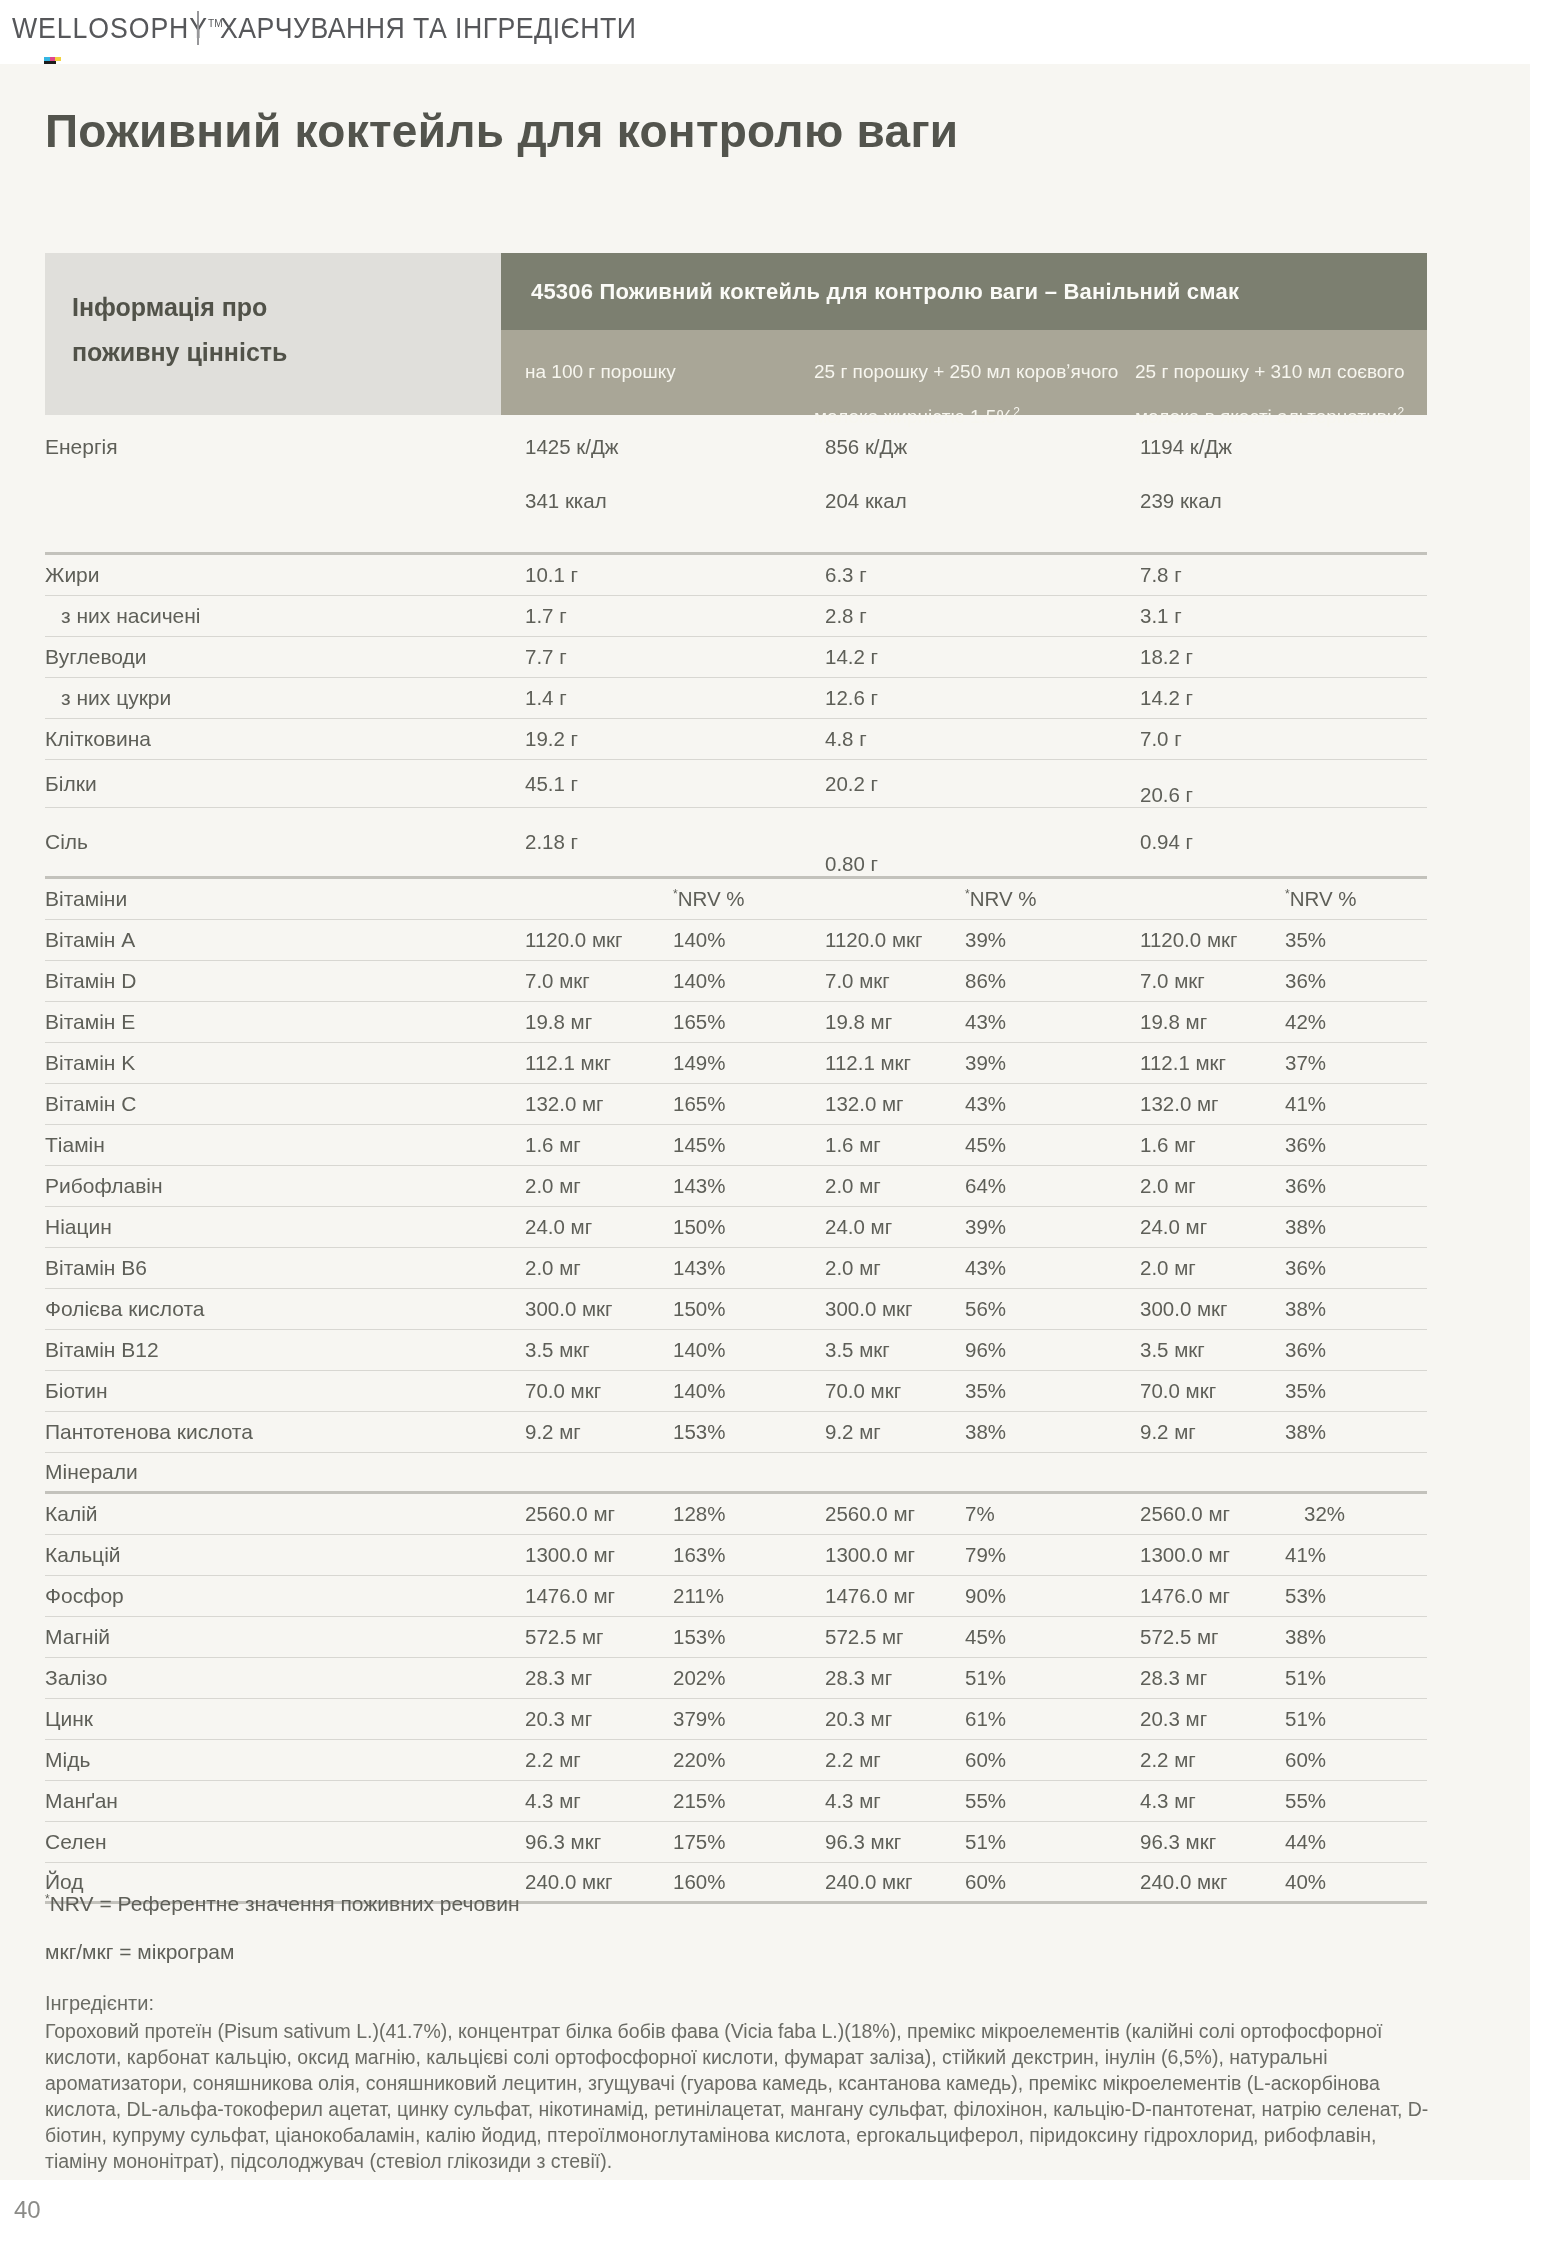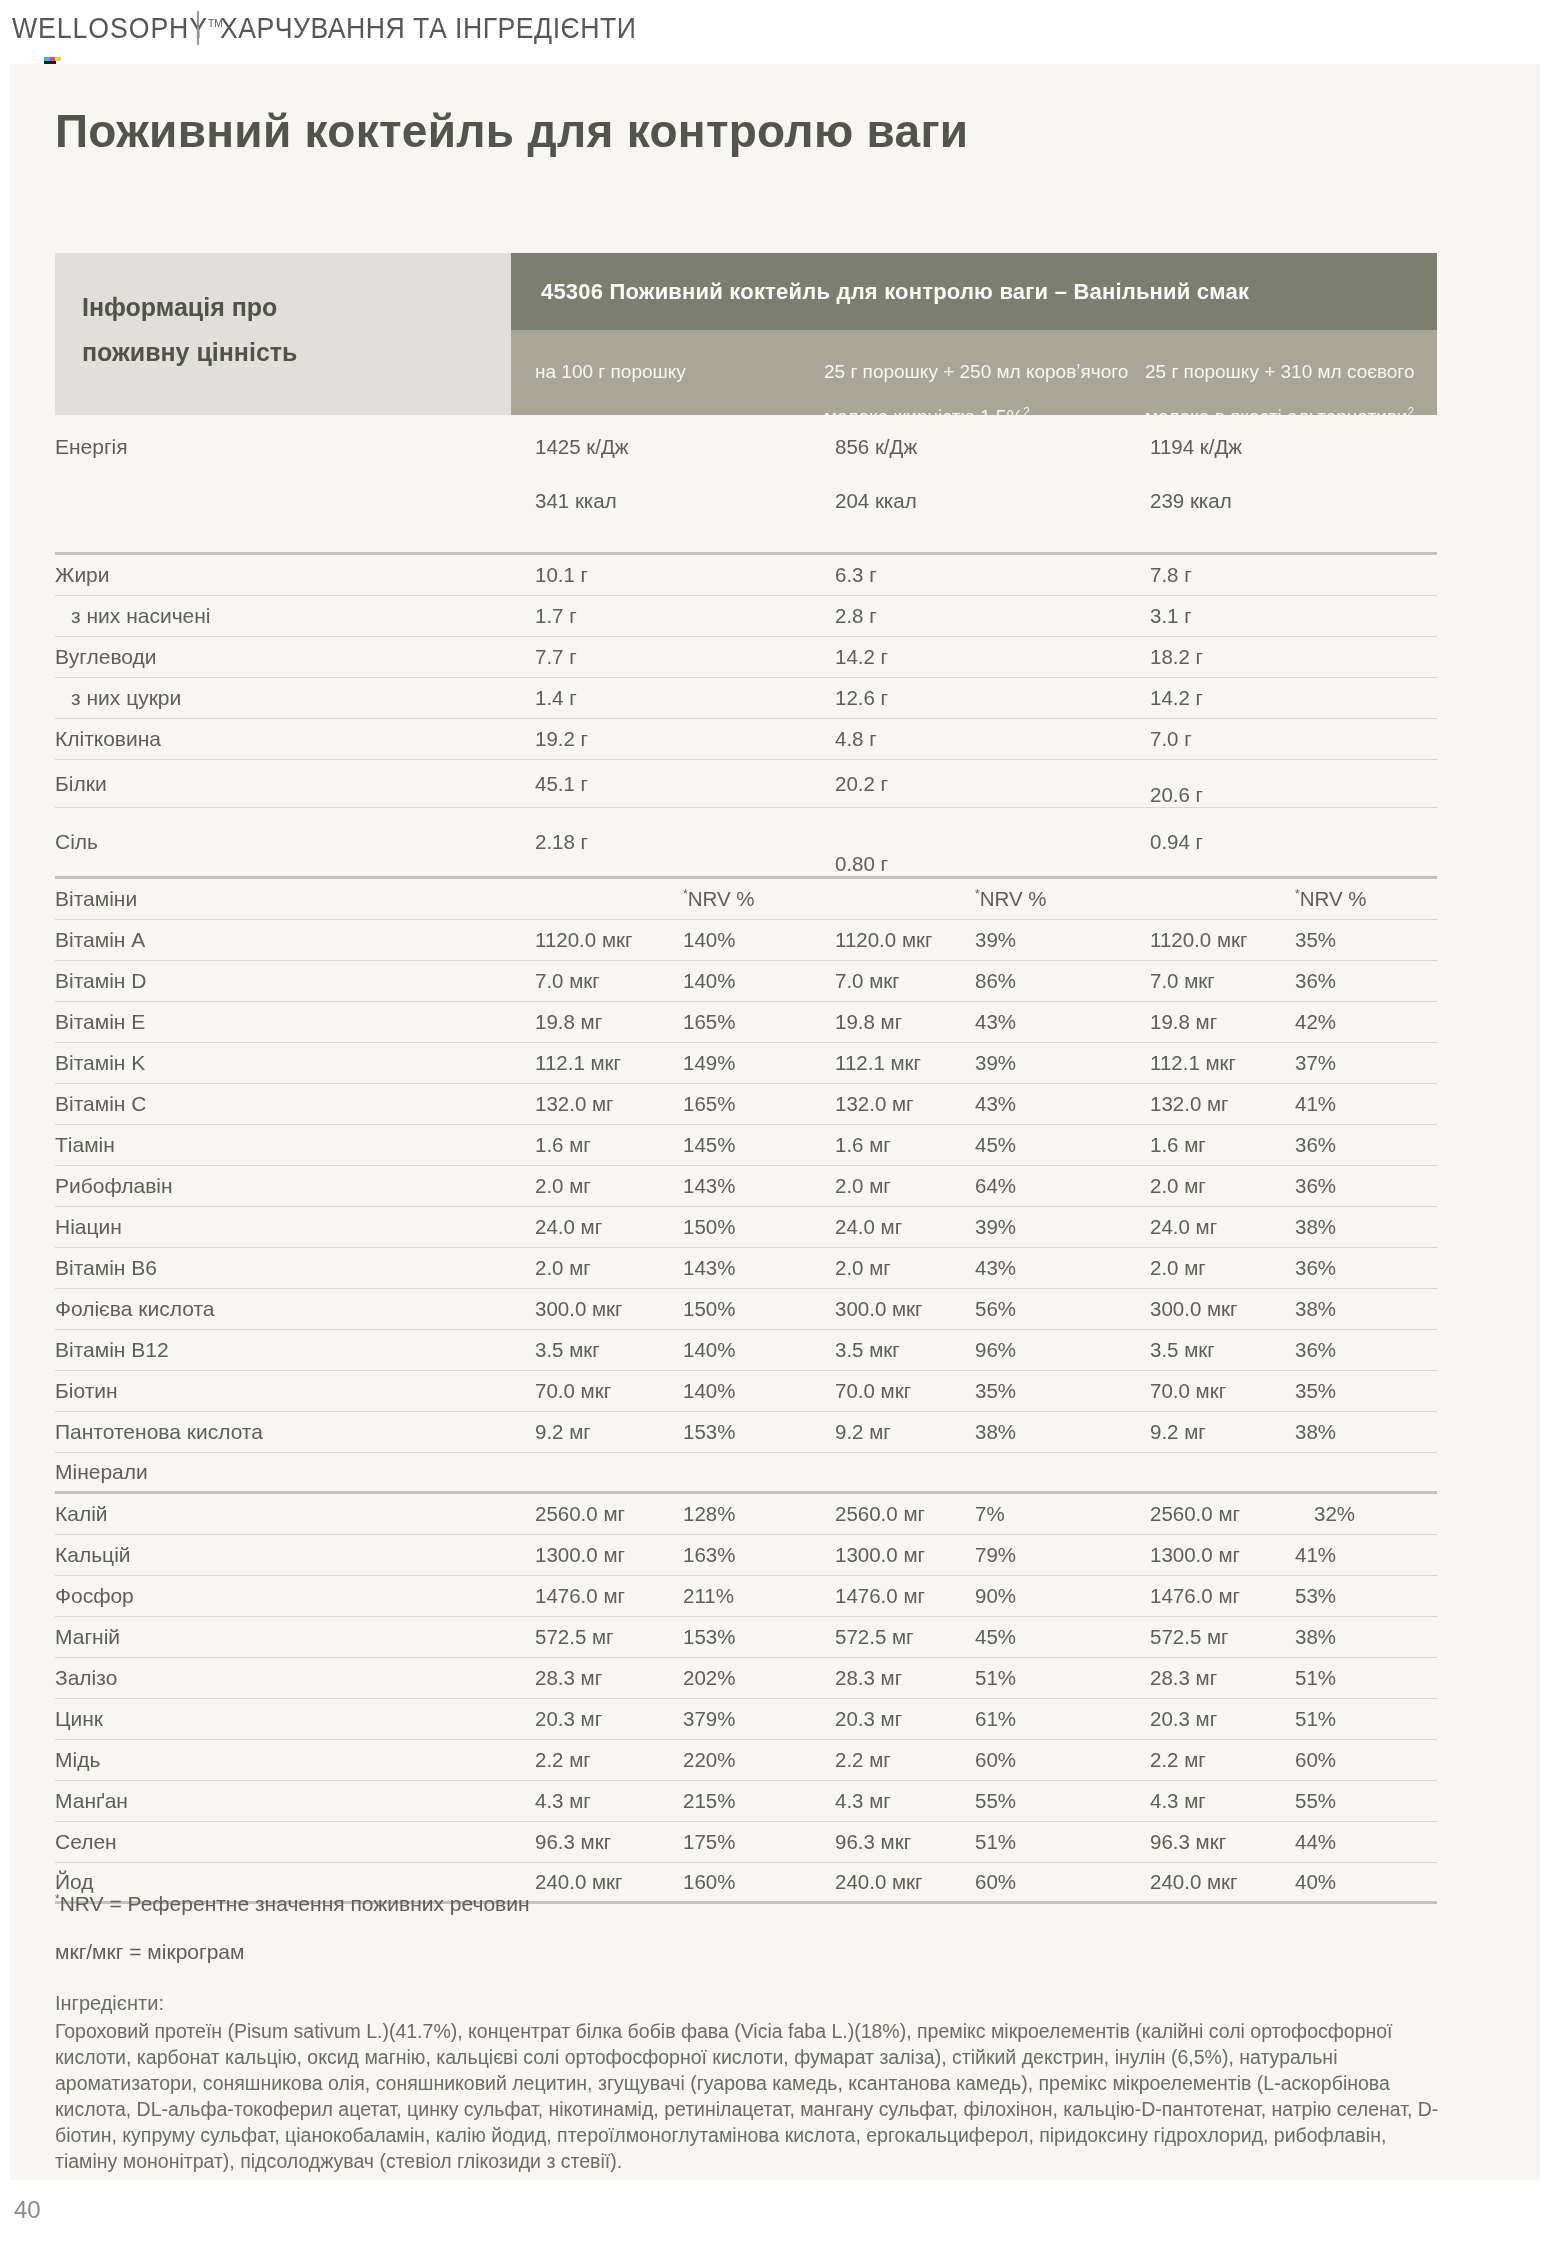--- a/index.html
+++ b/index.html
@@ -19,21 +19,21 @@
   .reg-mark .strip{display:flex;height:4px;}
   .reg-mark .strip i{display:block;width:6px;height:4px;}
   .reg-mark .c{background:#35b6e3;} .reg-mark .m{background:#e0468c;} .reg-mark .y{background:#f2d23f;}
   .reg-mark .k{height:4px;background:#1c1c1c;}
   .mast-divider{position:absolute;left:197px;top:11px;width:2px;height:34px;background:#97979a;}
   .mast-section{
     position:absolute;left:220px;top:12px;font-size:29px;font-weight:500;color:#56575a;
     letter-spacing:.5px;transform:scaleX(.92);transform-origin:left top;white-space:nowrap;
   }
   
-  .card{position:absolute;left:10px;top:64px;width:1530px;height:2116px;background:#f7f6f2;}
+  .card{position:absolute;left:0;top:64px;width:1530px;height:2116px;background:#f7f6f2;}
   .page-title{
     position:absolute;left:45px;top:40px;font-size:46px;font-weight:600;color:#53544d;
     letter-spacing:.3px;white-space:nowrap;
   }
   
   .tbl-header{position:absolute;left:45px;top:189px;width:1382px;height:162px;}
   .info-cell{
     position:absolute;left:0;top:0;width:482px;height:162px;background:#e0dfdb;
     box-sizing:border-box;padding:32px 0 0 27px;color:#515249;font-size:25px;font-weight:700;line-height:45px;
   }

